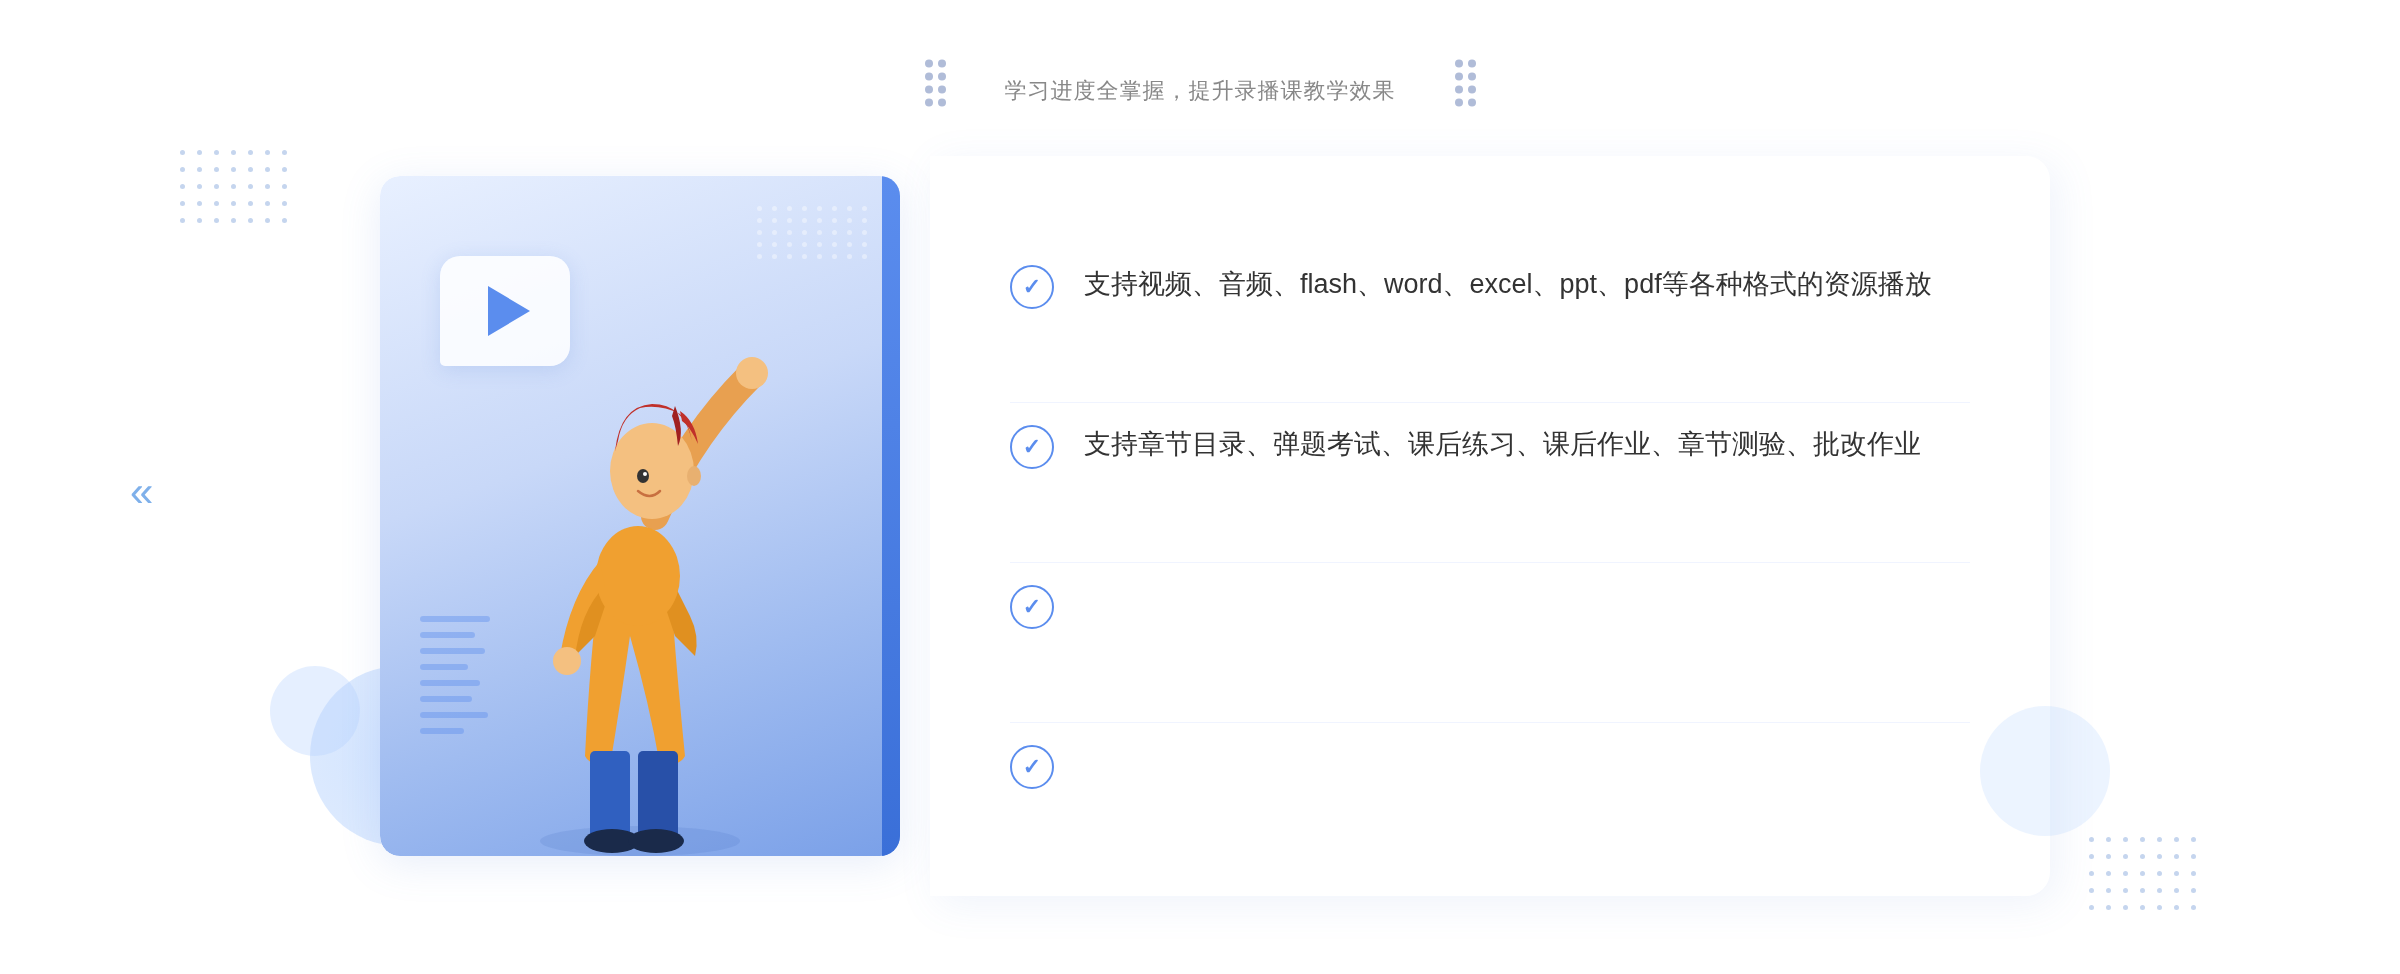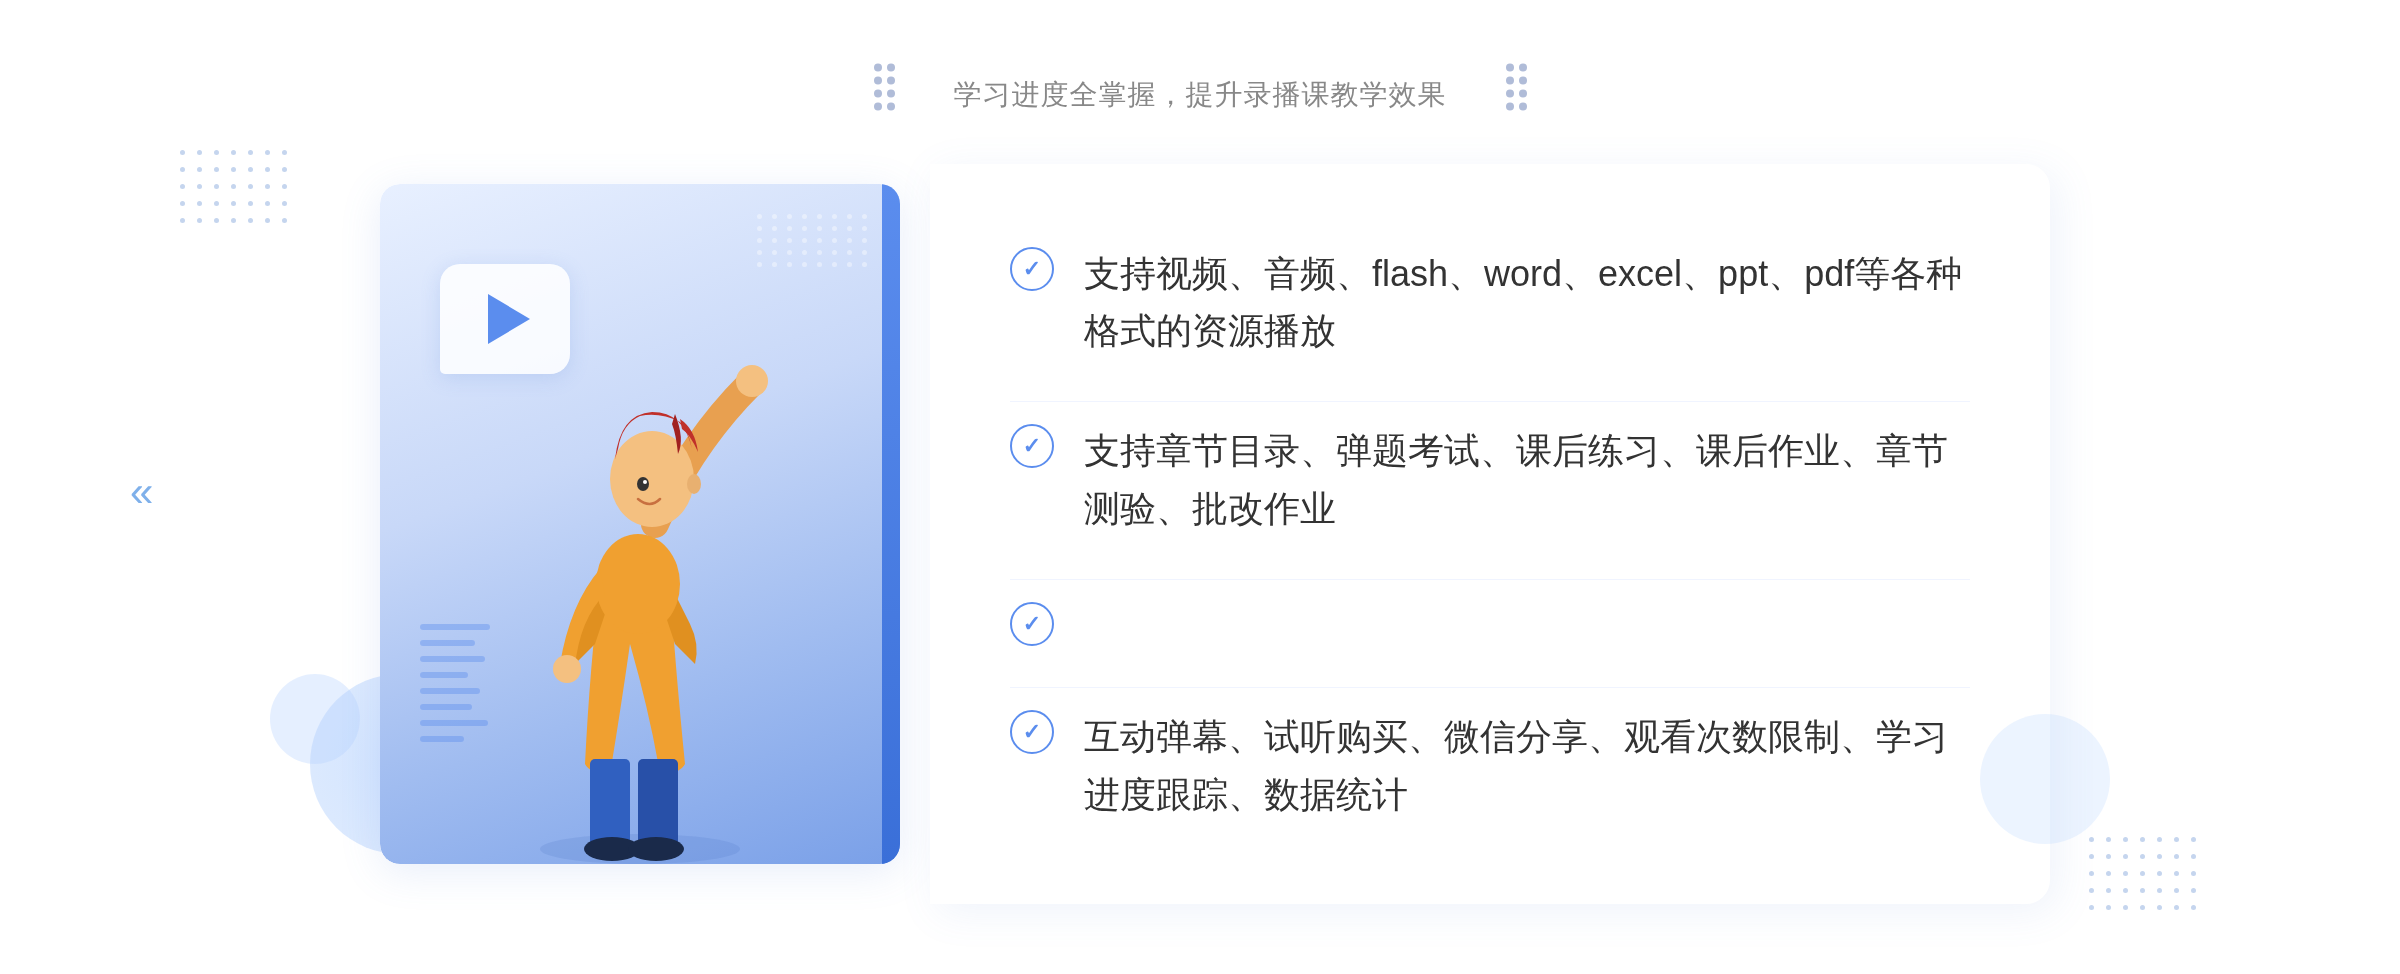--- a/index.html
+++ b/index.html
@@ -72,21 +72,21 @@
 
     .main-title {
       font-size: 52px;
       font-weight: 600;
       color: #1a1a2e;
       letter-spacing: 2px;
       line-height: 1.2;
     }
 
     .sub-title {
-      font-size: 28px;
+      font-size: 22px;
       color: #888;
       margin-top: 16px;
       font-weight: 400;
       letter-spacing: 1px;
     }
 
     
     .content-area {
       display: flex;
       width: 1700px;
@@ -252,21 +252,21 @@
     }
 
     .check-mark {
       color: #5b8dee;
       font-size: 22px;
       font-weight: 600;
       line-height: 1;
     }
 
     .feature-text {
-      font-size: 36px;
+      font-size: 27px;
       color: #333;
       line-height: 1.6;
       font-weight: 400;
     }
 
     
     .deco-circle-right-lg {
       position: absolute;
       right: -60px;
       bottom: 60px;
@@ -562,21 +562,20 @@
           </div>
         </div>
       </div>
 
       <div class="feature-item">
         <div class="check-icon">
           <div class="check-circle">
             <span class="check-mark">✓</span>
           </div>
         </div>
-        <p class="feature-text">互动弹幕、试听购买、微信分享、观看次数限制、学习进度跟踪、数据统计</p>
       </div>
 
       <div class="deco-circle-right-lg"></div>
     </div>
 
   </div>
 
 </div>
 
 </body></html>

